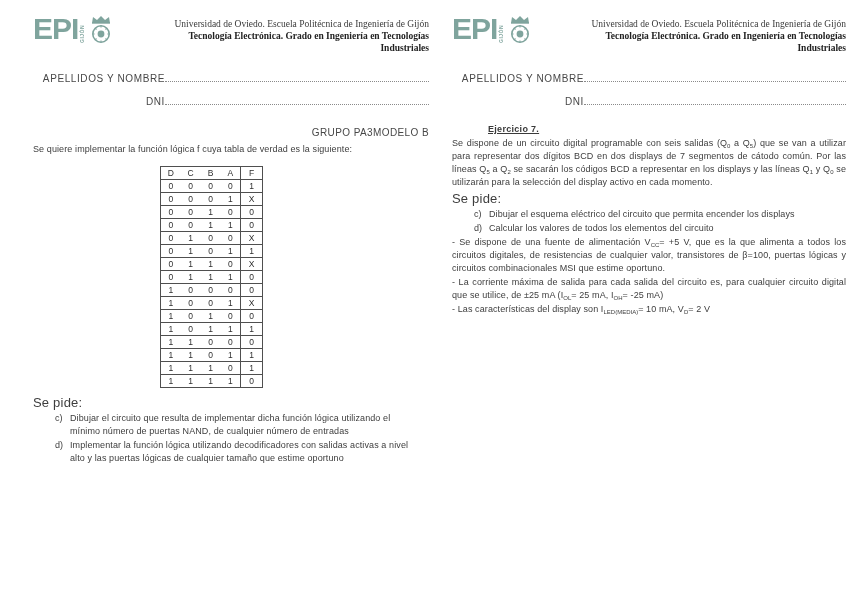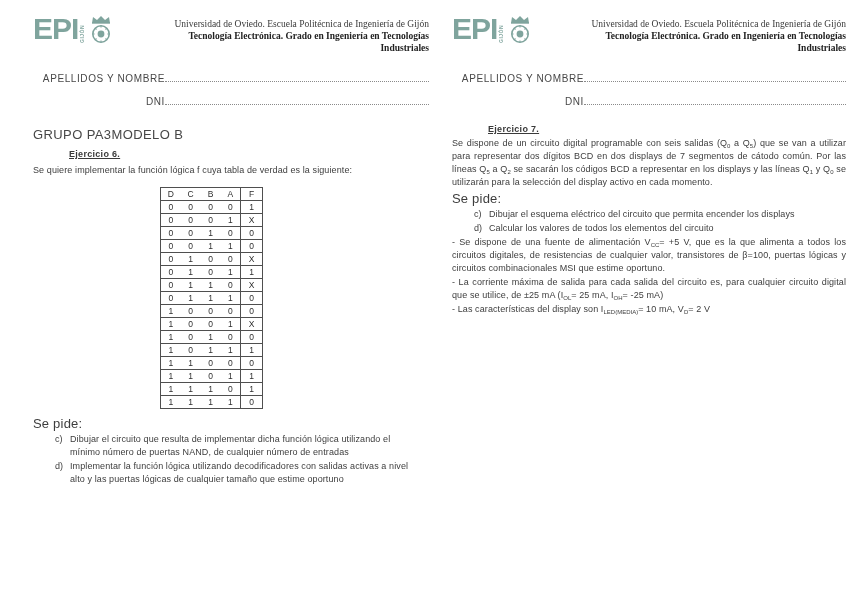--- a/index.html
+++ b/index.html
@@ -90,23 +90,23 @@
   }
   .dotted-line {
     flex: 1;
     border-bottom: 1.5px dotted #8a8a8a;
     margin-bottom: 2px;
   }
 
   
   .group-row {
     display: flex;
-    justify-content: flex-start;
+    justify-content: flex-end;
     margin-top: 20px;
-    font-size: 13px;
+    font-size: 10px;
     letter-spacing: 0.4px;
     color: #474747;
   }
   .exercise-title {
     margin-top: 7px;
     font-size: 9px;
     font-weight: bold;
     text-decoration: underline;
     letter-spacing: 0.3px;
     color: #3a3a3a;
@@ -213,21 +213,20 @@
       <span class="form-label">DNI</span>
       <span class="dotted-line"></span>
     </div>
   </div>
 
   <div class="group-row">
     <span>GRUPO PA3</span>
     <span>MODELO B</span>
   </div>
 
-  <div class="exercise-title">Ejercicio 6.</div>
 
   <p class="intro">Se quiere implementar la función lógica f cuya tabla de verdad es la siguiente:</p>
 
   <table class="truth-table">
       <tbody>
         <tr>
           <th>D</th>
           <th>C</th>
           <th>B</th>
           <th>A</th>

